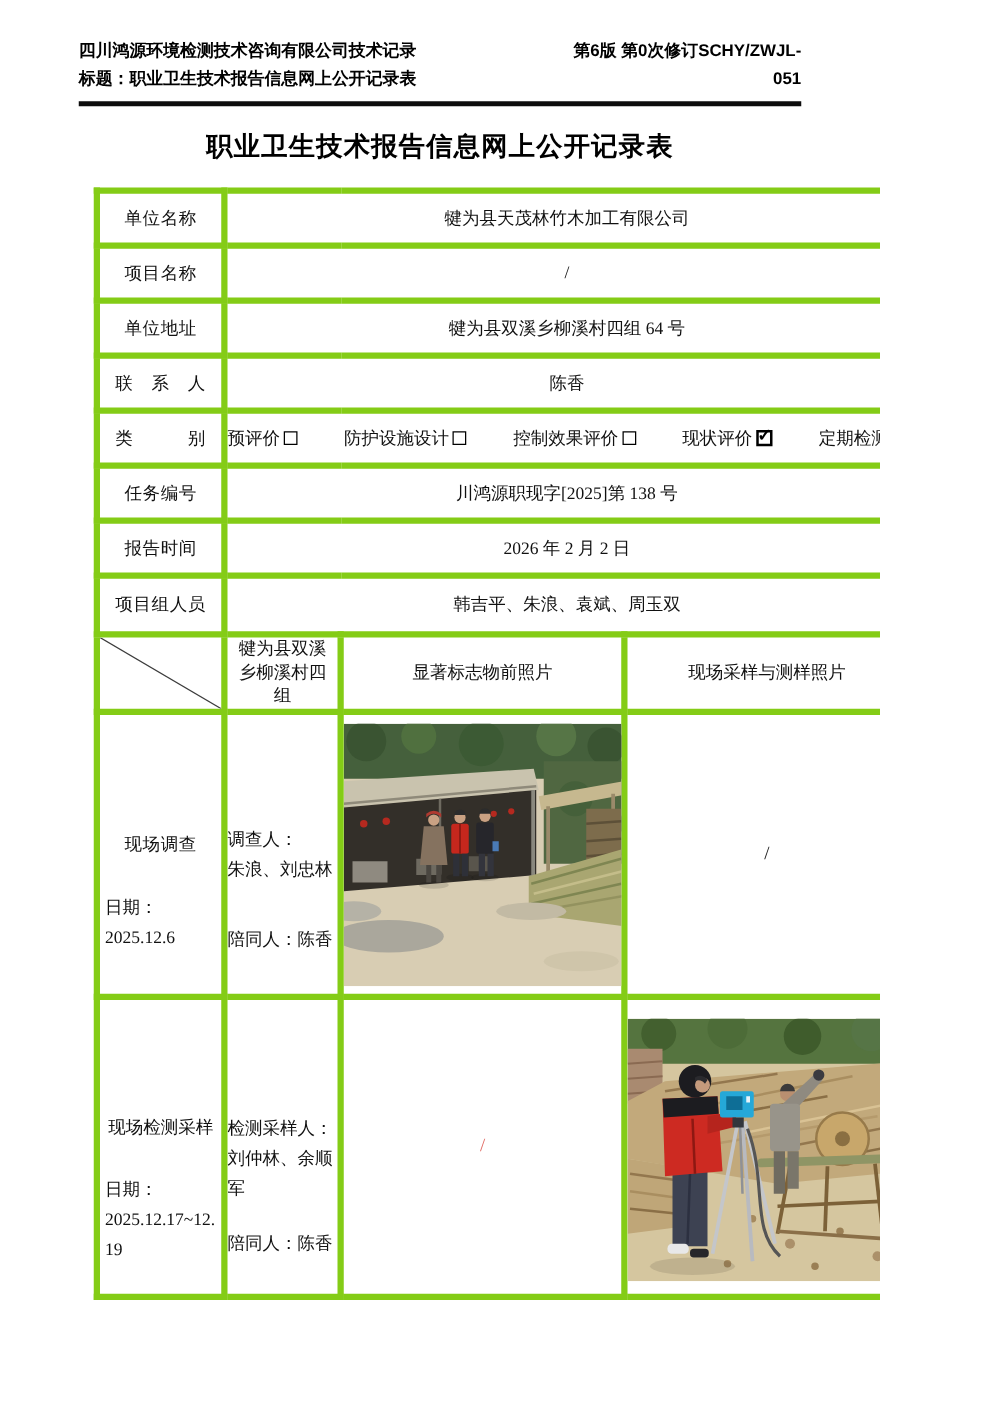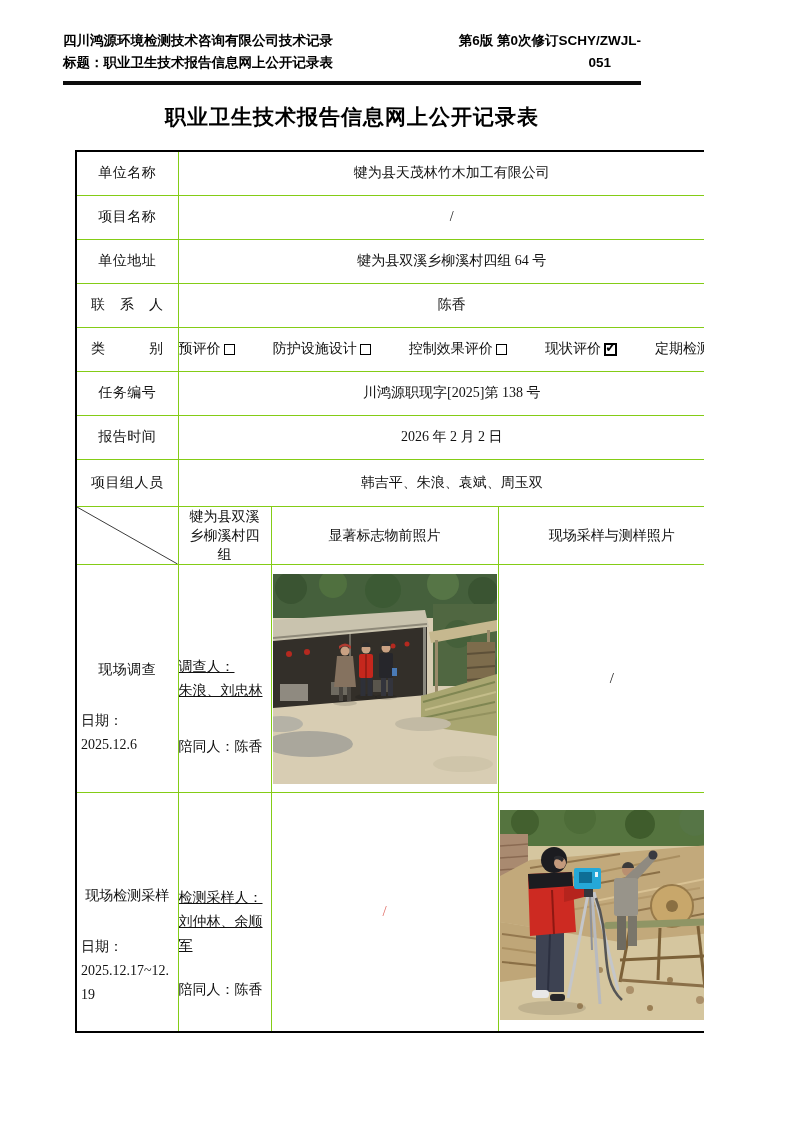--- a/index.html
+++ b/index.html
@@ -10,35 +10,35 @@
   }
   
   .doc-header{
     display:flex;align-items:flex-start;
     margin:30px 63px 0 63px;
     font-family:"Liberation Sans","DejaVu Sans",sans-serif;
     font-weight:bold;font-size:13.5px;line-height:22px;color:#000;
   }
   .dh-left{width:342px;}
   .dh-mid{margin-left:64px;white-space:nowrap;}
-  .dh-right{flex:1;text-align:center;}
+  .dh-right{flex:1;text-align:right;}
   .header-rule{height:4px;background:#0d0d0d;margin:7px 63px 0 63px;}
   
   .doc-title{
     margin:18px 0 0 0;text-align:center;
     font-size:21px;font-weight:bold;letter-spacing:1px;color:#000;
   }
   
   table.record-table{
     border-collapse:collapse;table-layout:fixed;
     width:650px;margin:19px 0 0 75px;
     font-size:14px;color:#111;
   }
   table.record-table td{
-    border:1px solid #84cc16;padding:0;vertical-align:middle;
+    border:5px solid #84cc16;padding:0;vertical-align:middle;
     overflow:hidden;
   }
   table.record-table{border:2px solid #000;}
   td.lbl{text-align:center;letter-spacing:.5px;}
   td.val{text-align:center;}
   tr.r-std{height:44px;}
   tr.r-tall{height:47px;}
   tr.r-head{height:48px;}
   tr.r-photo1{height:228px;}
   tr.r-photo2{height:240px;}
@@ -59,21 +59,21 @@
   td.diag{position:relative;padding:0;}
   td.diag svg{position:absolute;inset:0;width:100%;height:100%;display:block;}
   td.hdr{text-align:center;line-height:19px;}
   td.hdr.narrow{padding:0 6px;}
   
   td.stage{vertical-align:top;text-align:left;}
   .st-name{text-align:center;margin-top:62px;letter-spacing:.5px;}
   .st-name.tight{letter-spacing:0;margin-top:70px;}
   .st-date{margin:30px 2px 0 4px;line-height:24px;word-break:break-all;}
   td.crew{vertical-align:top;text-align:left;padding:0 2px 0 4px;}
-  .crew-top{margin-top:58px;line-height:24px;text-decoration:underline;}
+  .crew-top{margin-top:58px;line-height:24px;}
   .crew-top.tight{margin-top:64px;}
   .crew-escort{margin-top:32px;line-height:24px;}
   .crew-escort.tight{margin-top:20px;}
   td.photo-cell{text-align:center;vertical-align:top;}
   td.photo-cell svg{display:inline-block;margin-top:6px;}
   td.photo-cell.low svg{margin-top:10px;}
   td.slash{text-align:center;font-size:15px;}
   td.slash.red{color:#e06b64;}
 </style>
 </head>

